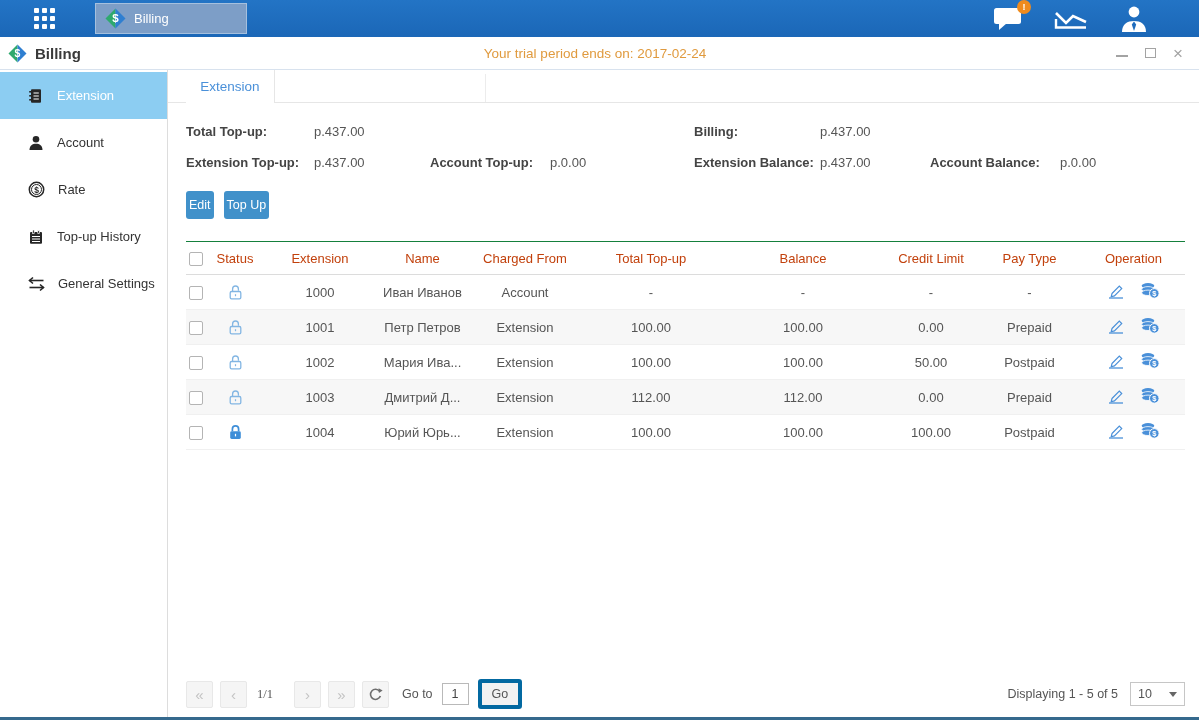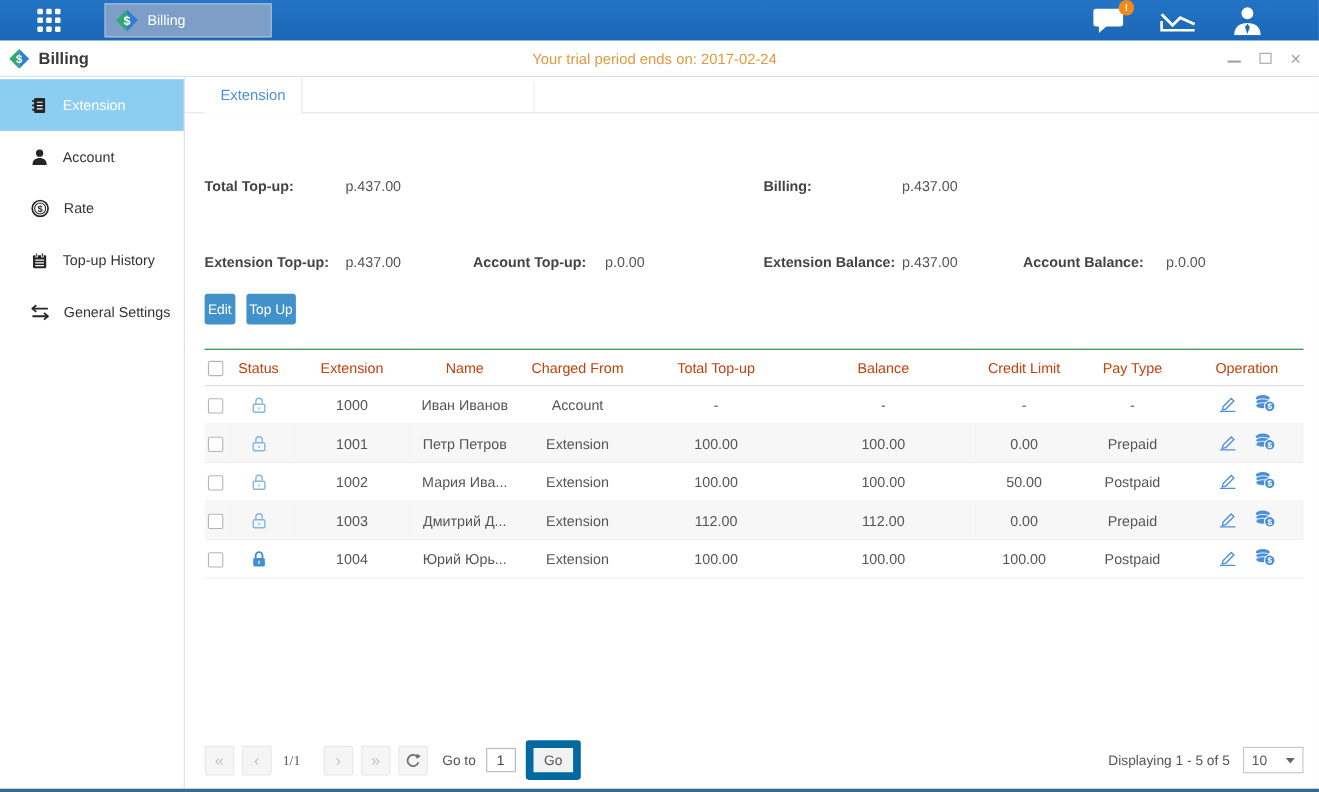--- a/index.html
+++ b/index.html
@@ -32,21 +32,21 @@
   .side-item { height:47px; display:flex; align-items:center; padding-left:28px; gap:13px; font-size:13px; color:#333; cursor:pointer; }
   .side-item.active { background:#8ccdf2; color:#fff; }
   .side-item svg { flex:0 0 auto; }
 
   .content { flex:1; display:flex; flex-direction:column; padding:0 14px 0 18px; position:relative; }
   .tabstrip { height:33px; border-bottom:1px solid #e6e6e6; display:flex; margin:0 -14px 0 -18px; padding-left:18px; position:relative; }
   .tab-active { width:89px; background:#fff; border-right:1px solid #e6e6e6; margin-bottom:-1px; display:flex; align-items:center; justify-content:center; color:#4a90d9; font-size:13.5px; cursor:pointer; }
   .tab-divider { position:absolute; left:317px; top:4px; bottom:0; width:1px; background:#ececec; }
 
   .summary { margin-top:13px; font-size:13px; }
-  .sum-row { display:flex; height:31px; align-items:center;margin-top:38px; }
+  .sum-row { display:flex; height:31px; align-items:center; }
   .sum-row .lb { font-weight:bold; color:#444; }
   .sum-row .vl { color:#555; }
   .w1{width:128px}.w2{width:116px}.w3{width:120px}.w4{width:144px}.w5{width:126px}.w6{width:110px}.w7{width:130px}
 
   .actions { margin-top:13px; display:flex; gap:10px; }
   .btn { background:#4191ca; color:#fff; font-size:12.5px; padding:7px 3px; border:none; border-radius:3px; cursor:pointer; font-family:inherit; }
 
   table.grid { margin-top:22px; border-collapse:collapse; width:100%; table-layout:fixed; font-size:13px; color:#555; }
   .grid thead tr { height:33px; }
   .grid th { font-weight:normal; color:#c2410c; border-top:1px solid #15803d; border-bottom:1px solid #dcdcdc; white-space:nowrap; overflow:hidden; }
@@ -59,21 +59,21 @@
   .lock-wrap .lock-closed { display:none; }
   .lock-wrap.locked .lock-closed { display:inline; }
   .op-cell { display:inline-flex; gap:15px; align-items:center; }
   .op-ic { cursor:pointer; display:inline-flex; }
 
   .pagination { margin-top:auto; margin-bottom:8px; display:flex; align-items:center; font-size:12.5px; color:#555; }
   .pg-btn { width:27px; height:27px; background:#f5f5f5; border:1px solid #e8e8e8; border-radius:2px; display:flex; align-items:center; justify-content:center; color:#c3c3c3; font-size:15px; margin-right:7px; cursor:pointer; }
   .pg-label { margin:0 21px 0 3px; color:#555;font-family:Liberation Serif, serif; }
   .goto-lbl { margin-left:6px; }
   .goto-input { width:27px; height:22px; border:1px solid #b9b9b9; text-align:center; font-size:12.5px; margin:0 9px; font-family:inherit; color:#444; }
-  .go-btn { padding:4px 10px; background:#f2f2f2; border:7px solid #0369a1; border-radius:3px; color:#555; font-size:12.5px; cursor:pointer; font-family:inherit; }
+  .go-btn { padding:4px 10px; background:#f2f2f2; border:4px solid #0369a1; border-radius:3px; color:#555; font-size:12.5px; cursor:pointer; font-family:inherit; }
   .pg-right { margin-left:auto; display:flex; align-items:center; gap:12px; }
   .page-size { width:55px; height:24px; border:1px solid #c6c6c6; background:#fff; display:flex; align-items:center; justify-content:space-between; padding:0 7px 0 7px; cursor:pointer; }
   .dd-arrow { width:0; height:0; border-left:4.5px solid transparent; border-right:4.5px solid transparent; border-top:5px solid #666; }
 
   .bottom-edge { position:absolute; left:0; right:0; bottom:0; height:3px; background:#35698d; }
 </style>
 </head>
 <body>
 
 <div class="screen">

